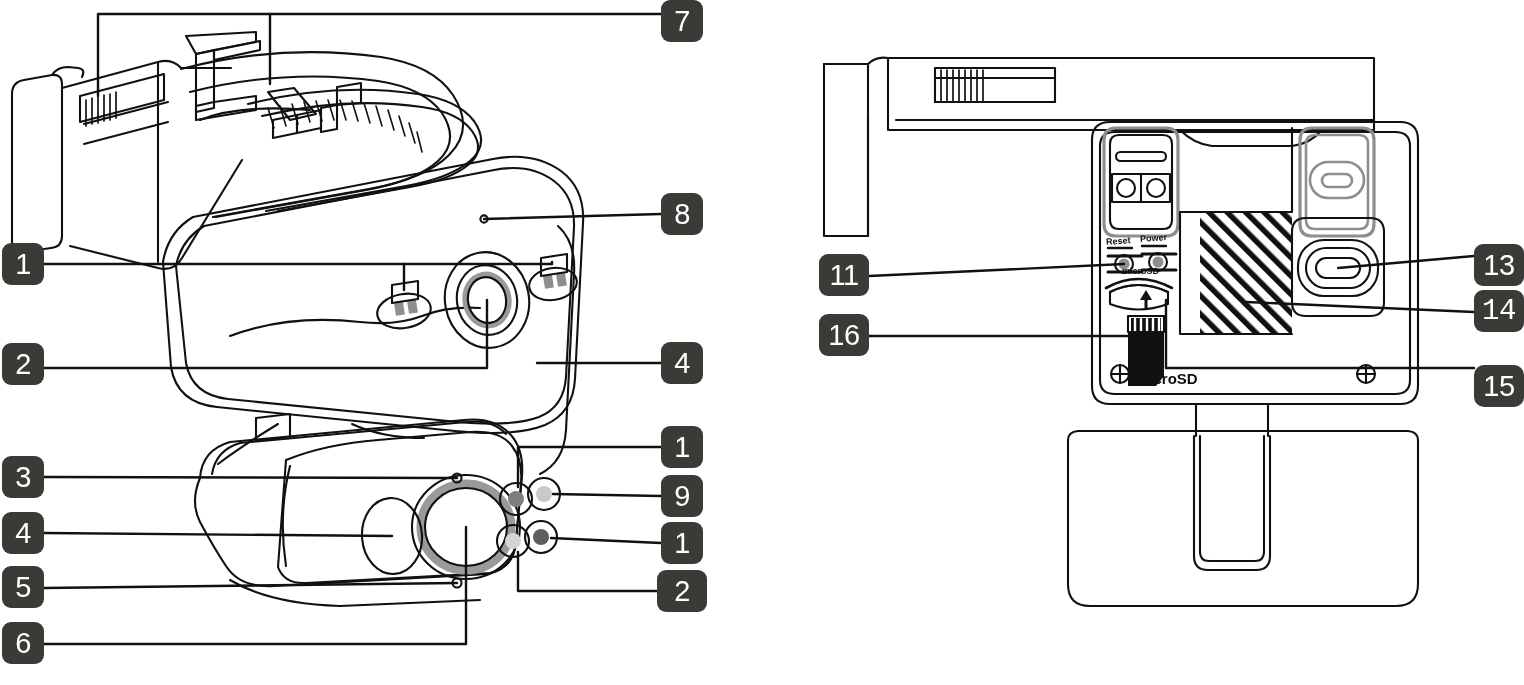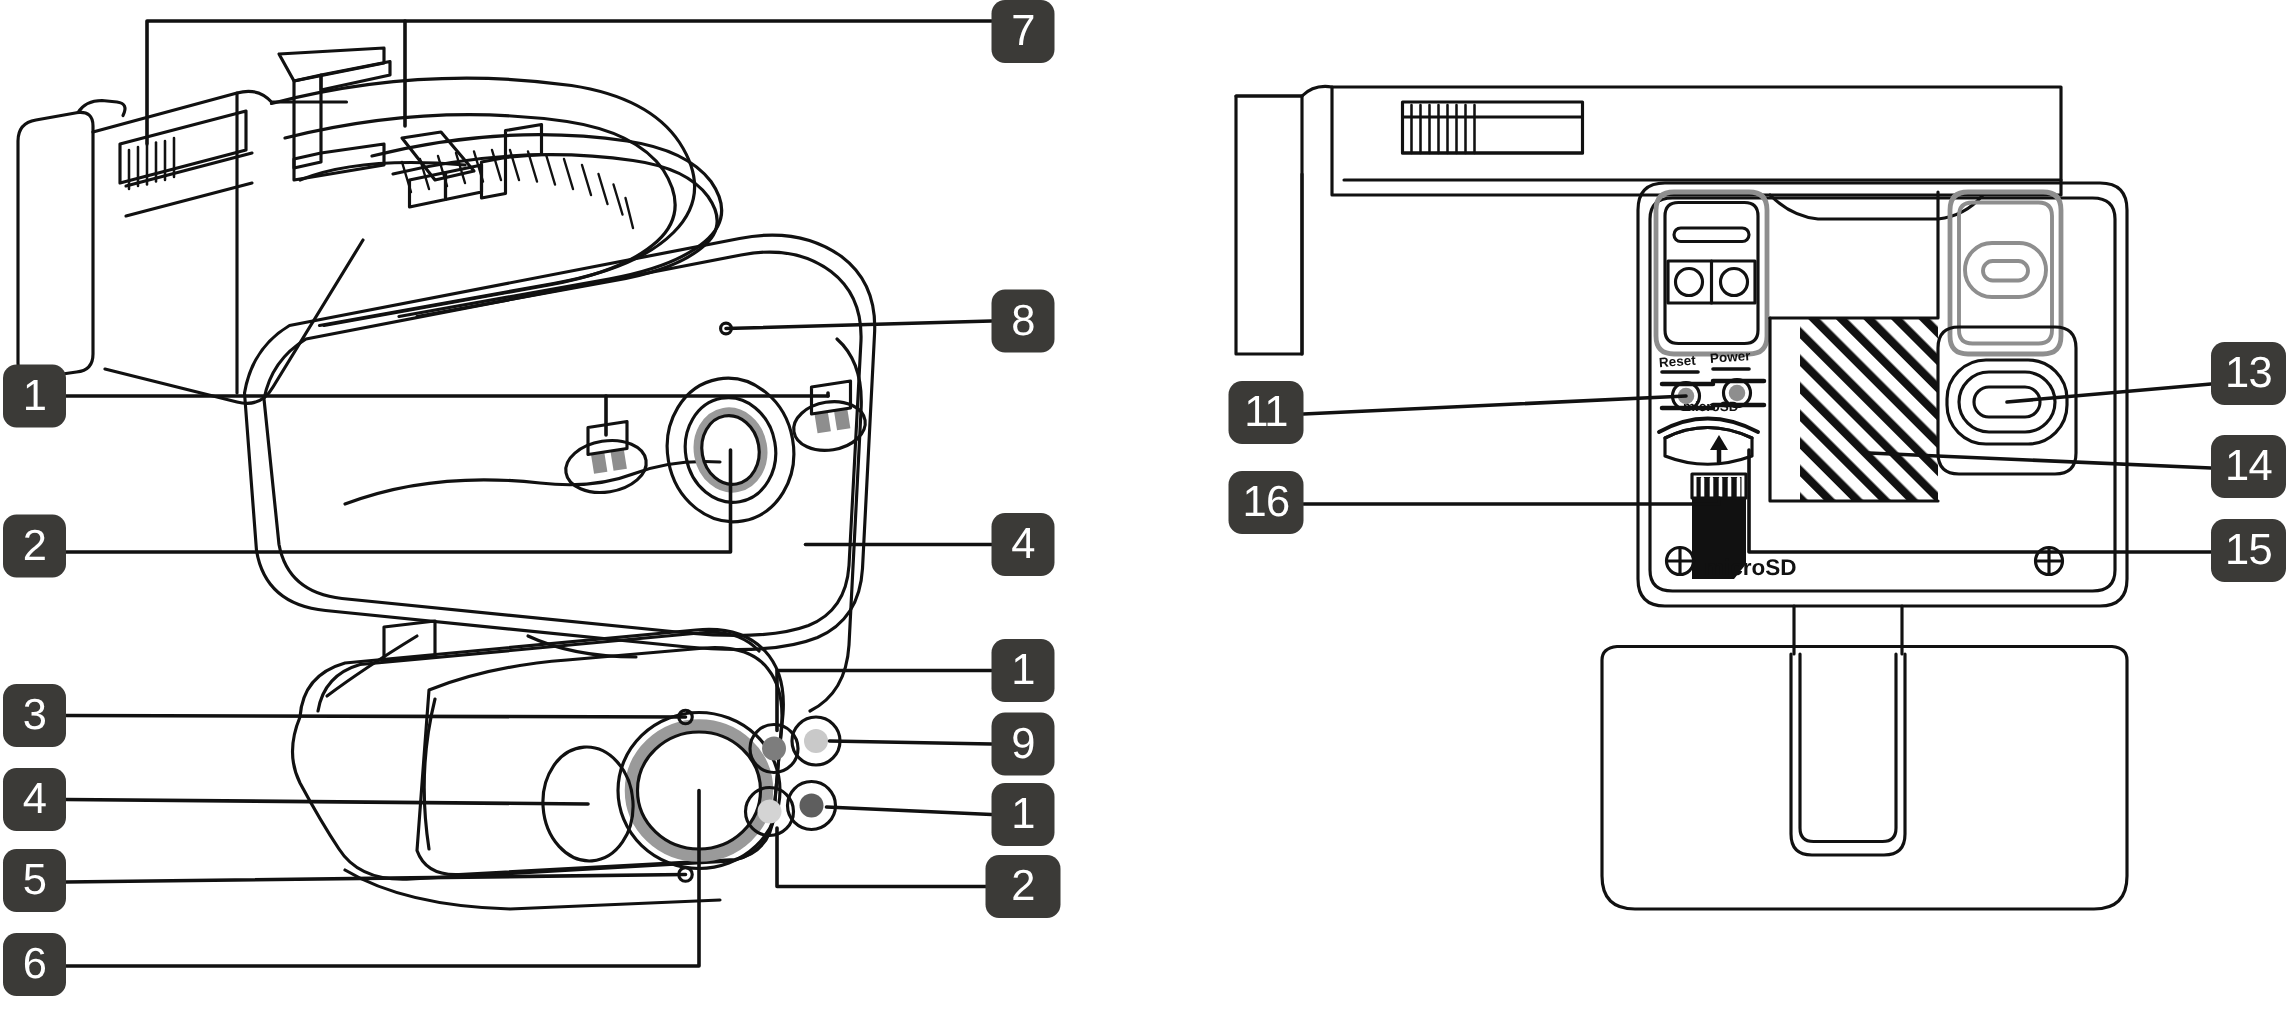--- a/index.html
+++ b/index.html
@@ -321,22 +321,22 @@
 <div class="badge" style="left:661px;top:0px;">7</div>
 <div class="badge" style="left:661px;top:193px;">8</div>
 <div class="badge" style="left:661px;top:342px;">4</div>
 <div class="badge" style="left:661px;top:426px;">1</div>
 <div class="badge" style="left:661px;top:475px;">9</div>
 <div class="badge" style="left:661px;top:522px;">1</div>
 <div class="badge wide" style="left:657px;top:570px;">2</div>
 
 <div class="badge wide" style="left:819px;top:254px;text-align:center;">11</div>
 <div class="badge wide" style="left:819px;top:314px;">16</div>
-<div class="badge wide" style="left:1474px;top:228px;">13</div>
-<div class="badge wide" style="left:1474px;top:290px;">14</div>
-<div class="badge wide" style="left:1474px;top:346px;">15</div>
+<div class="badge wide" style="left:1474px;top:244px;">13</div>
+<div class="badge wide" style="left:1474px;top:290px;font-family:Liberation Mono, monospace;">14</div>
+<div class="badge wide" style="left:1474px;top:365px;border-radius:10px;">15</div>
 
 <div style="position:absolute;left:1106px;top:236px;font-size:9px;font-weight:bold;color:#111;transform:rotate(-4deg);letter-spacing:0px;">Reset</div>
 <div style="position:absolute;left:1140px;top:233px;font-size:9px;font-weight:bold;color:#111;transform:rotate(-4deg);letter-spacing:0px;">Power</div>
 <div style="position:absolute;left:1122px;top:266px;font-size:9px;font-weight:bold;color:#111;letter-spacing:0px;">microSD</div>
 <div style="position:absolute;left:1136px;top:370px;font-size:15px;font-weight:bold;color:#111;letter-spacing:0px;">microSD</div>
 
 </div>
 
 </body></html>

